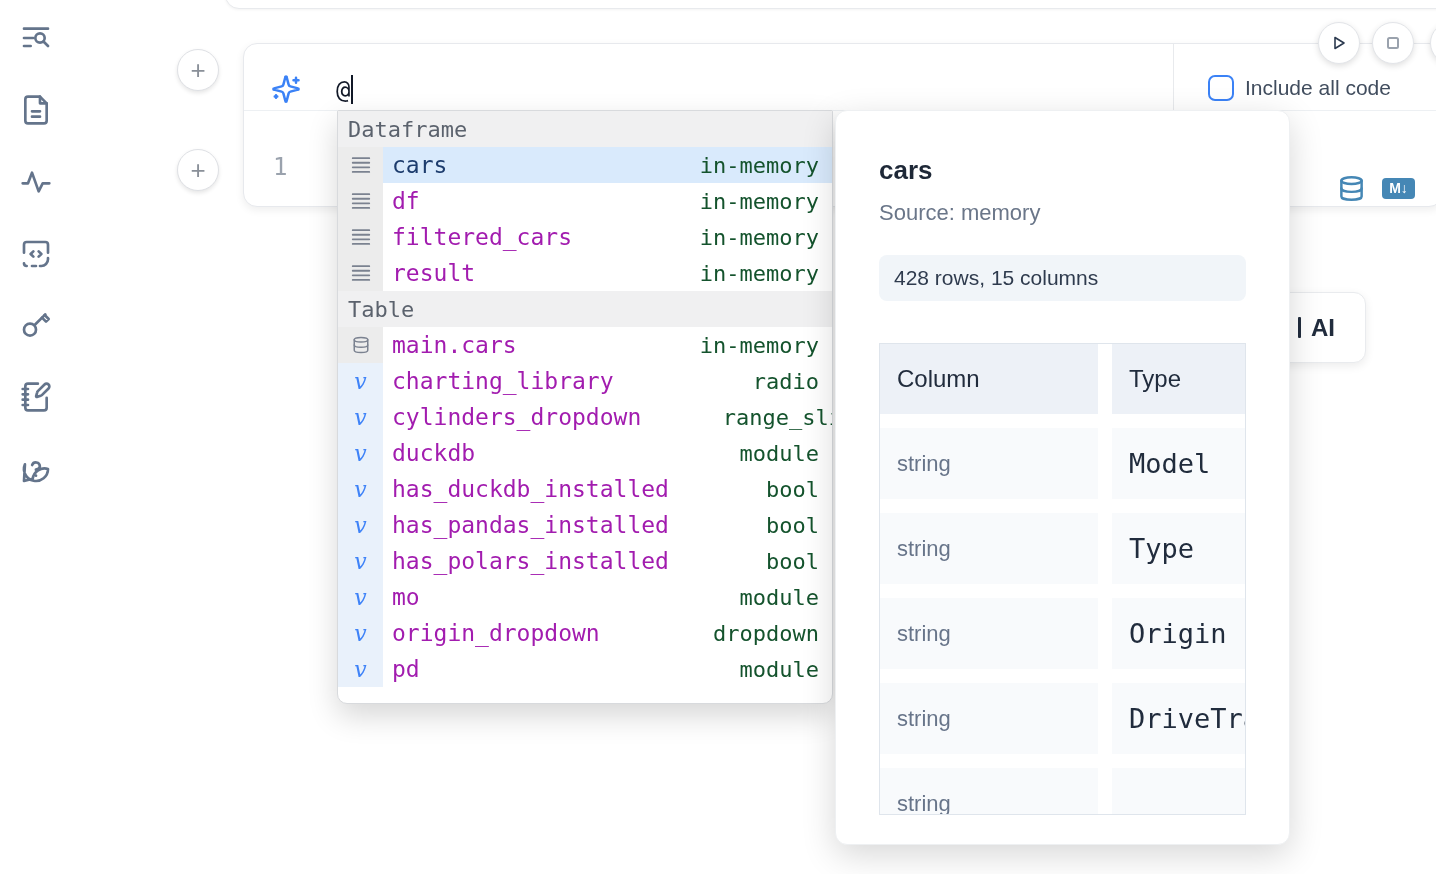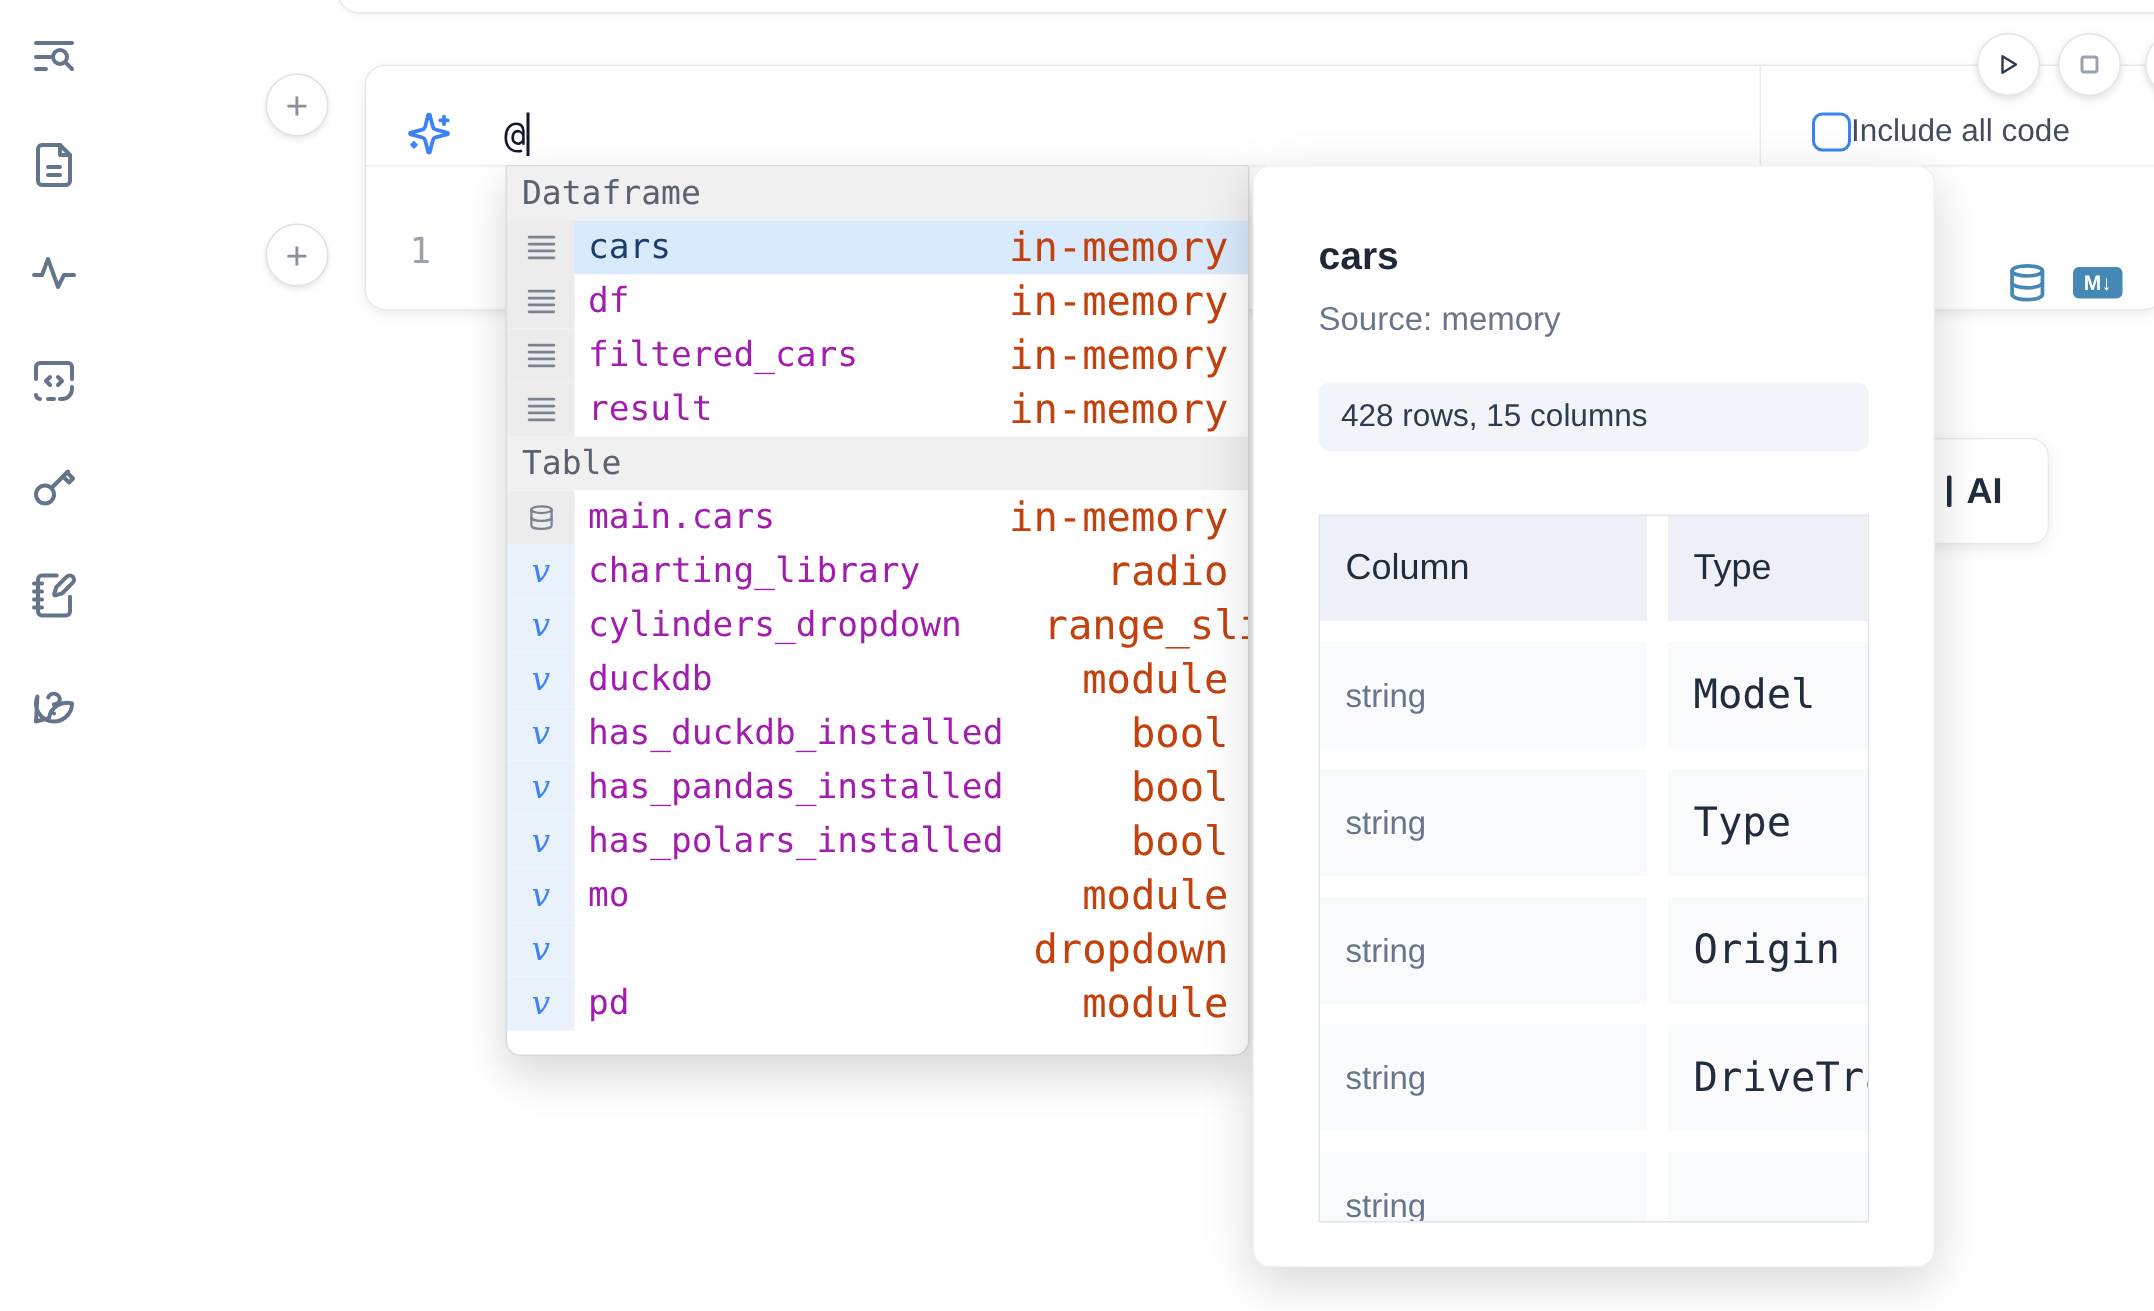--- a/index.html
+++ b/index.html
@@ -39,21 +39,21 @@
     position:absolute; left:243px; top:43px; width:1200px; height:164px;
     background:#fff; border:1px solid #e7e9ed; border-radius:14px;
     box-shadow:0 3px 8px rgba(0,0,0,.07); z-index:1;
   }
   .input-row { position:relative; height:67px; border-bottom:1px solid #edf0f3; }
   .sparkle { position:absolute; left:27px; top:30px; width:30px; height:30px; color:#3b82f6; }
   .sparkle svg { width:30px; height:30px; }
   .ai-query { position:absolute; left:92px; top:31px; font-size:24px; color:#111827; white-space:pre; }
   .caret { display:inline-block; width:2px; height:29px; background:#111827; vertical-align:-6px; margin-left:1px; }
   .v-divider { position:absolute; left:929px; top:0; width:1px; height:66px; background:#e8eaed; }
-  .include-wrap { position:absolute; left:964px; top:31px; display:flex; align-items:center; cursor:pointer; }
+  .include-wrap { position:absolute; left:964px; top:31px; display:flex; align-items:center; gap:11px; cursor:pointer; }
   .checkbox { width:26px; height:26px; border:2.5px solid #3b82f6; border-radius:7px; background:#fff; }
   .include-label { font-size:21px; color:#414d5e; }
   .code-row { position:relative; height:96px; }
   .line-no { position:absolute; left:29px; top:42px; font-size:24px; color:#9aa2ad; }
   .cell-actions { position:absolute; left:1094px; top:131px; display:flex; align-items:center; gap:17px; }
   .db-action { width:27px; height:27px; color:#4587b5; background:none; border:none; cursor:pointer; padding:0; }
   .db-action svg { width:27px; height:27px; }
   .md-badge {
     width:33px; height:21px; background:#4587b5; border-radius:4px; border:none; cursor:pointer;
     color:#fff; font-weight:bold; font-size:14px; line-height:21px; text-align:center; padding:0;
@@ -91,21 +91,21 @@
     display:flex; align-items:center; padding-left:10px;
   }
   .ac-row { height:36px; display:flex; align-items:center; background:#fff; cursor:pointer; }
   .ac-row.selected { background:#d9eafc; }
   .ac-gut { width:45px; height:100%; flex:none; display:flex; align-items:center; justify-content:center; background:#ececec; color:#7b8290; }
   .ac-row.var .ac-gut { background:#e9f1fb; }
   .ac-gut svg { width:22px; height:22px; }
   .vicon { font-family:"DejaVu Serif", serif; font-style:italic; font-size:22px; color:#3f83f8; }
   .ac-name { margin-left:9px; color:#a21caf; font-size:23px; white-space:pre; }
   .selected .ac-name { color:#1d3c6d; }
-  .ac-type { margin-left:auto; margin-right:13px; color:#c2410c; font-size:27px; white-space:pre; }
+  .ac-type { margin-left:auto; margin-right:13px; color:#14532d; font-size:22px; white-space:pre; }
   .ac-type.clip { margin-right:-10px; }
 
   
   .preview {
     position:absolute; left:835px; top:110px; width:455px; height:735px;
     background:#fff; border:1px solid #eef0f2; border-radius:12px;
     box-shadow:0 10px 34px rgba(0,0,0,.16); z-index:30; padding:44px 43px 0;
   }
   .pv-title { font-size:26px; font-weight:bold; color:#1e2837; }
   .pv-source { margin-top:14px; font-size:22px; color:#6a7689; }
@@ -336,20 +336,21 @@
       <span class="ac-gut">
           <span class="vicon">v</span>
         </span>
       <span class="ac-name">mo</span>
       <span class="ac-type">module</span>
     </div>
     <div class="ac-row var">
       <span class="ac-gut">
           <span class="vicon">v</span>
         </span>
+      <span class="ac-name">origin_dropdown</span>
       <span class="ac-type">dropdown</span>
     </div>
     <div class="ac-row var">
       <span class="ac-gut">
           <span class="vicon">v</span>
         </span>
       <span class="ac-name">pd</span>
       <span class="ac-type">module</span>
     </div>
   </div>

